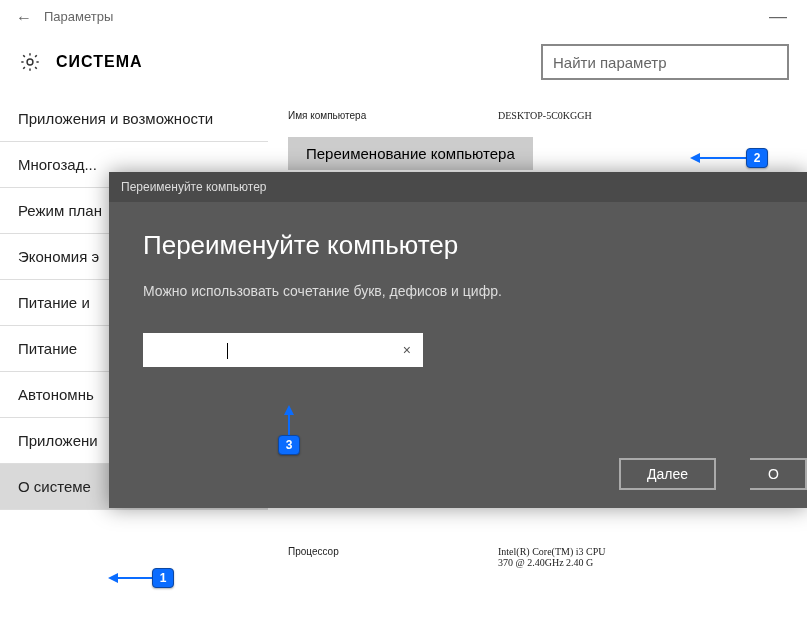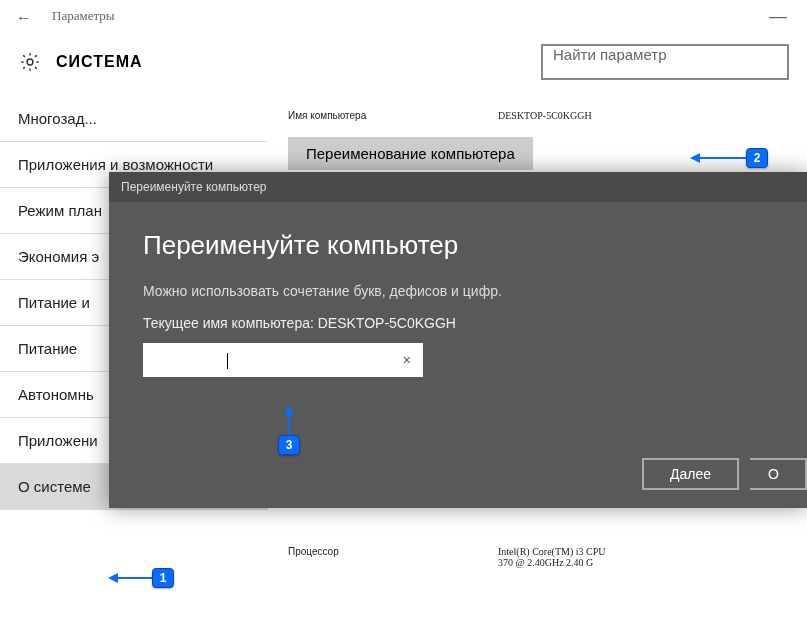--- a/index.html
+++ b/index.html
@@ -1,56 +1,56 @@
 <!DOCTYPE html>
 <html><head>
 <meta charset="utf-8">
 <style>
 * { margin: 0; padding: 0; box-sizing: border-box; font-family: "Segoe UI", Tahoma, sans-serif; }
 body { background: #fff; width: 807px; height: 625px; overflow: hidden; position: relative; }
 
 
 .titlebar { height: 32px; display: flex; align-items: center; padding: 0 8px; color: #666; font-size: 13px; }
 .titlebar .back { width: 32px; text-align: center; font-size: 16px; cursor: pointer; }
-.titlebar .title { margin-left: 12px; font-family: Liberation Serif, serif; }
+.titlebar .title { margin-left: 4px; }
 .titlebar .spacer { flex: 1; }
 .titlebar .min { font-size: 18px; padding: 0 12px; }
 
 
 .header { display: flex; align-items: center; padding: 12px 18px 16px 18px; }
 .header .gear { width: 24px; height: 24px; margin-right: 14px; display:flex;align-items:center;justify-content:center;}
 .header h1 { font-size: 16px; font-weight: 700; letter-spacing: 1px; flex: 0 0 auto; }
 .header .gap { flex: 1; }
-.search { border: 2px solid #888; height: 36px; width: 248px; display: flex; align-items: flex-start; padding: 0 10px; color: #666; font-size: 15px; }
+.search { border: 2px solid #888; height: 36px; width: 248px; display: flex; align-items: center; padding: 0 10px; color: #666; font-size: 15px; }
 
 
 .content { display: flex; height: calc(100% - 90px); }
 .sidebar { width: 268px; border-top: none; }
 .sidebar .item { padding: 14px 18px; font-size: 15px; color: #222; border-bottom: 1px solid #ddd; cursor: pointer; position: relative; }
 .sidebar .item.active { background: #d9d9d9; }
 
 .main { flex: 1; padding: 8px 0 0 20px; position: relative; }
 .info-row { display: flex; padding: 6px 0; font-size: 10px; }
 .info-row .label { width: 210px; color: #222; }
 .info-row .val { color: #222; white-space: pre-line; font-family: Liberation Serif, serif; }
 .rename-btn { background: #ccc; border: none; padding: 8px 18px; font-size: 15px; margin: 10px 4px 20px 0; cursor: pointer; }
 
 
 .dialog { position: absolute; left: 109px; top: 172px; width: 698px; height: 336px; background: #595959; color: #fff; box-shadow: 0 0 20px rgba(0,0,0,0.4); }
 .dialog-titlebar { background: #4a4a4a; height: 30px; display: flex; align-items: center; padding: 0 12px; font-size: 12px; color: #ddd; }
 .dialog-body { padding: 28px 34px 0 34px; }
 .dialog-body h2 { font-size: 26px; font-weight: 300; margin-bottom: 22px; }
-.dialog-body p { font-size: 14px; color: #ddd; margin-bottom: 16px; }
+.dialog-body p { font-size: 14px; color: #ddd; margin-bottom: 34px; }
 .dialog-body .curr { font-size: 14px; color: #eee; margin-bottom: 12px; }
 .name-input { width: 280px; height: 34px; background: #fff; display: flex; align-items: center; padding: 0 8px; position: relative; }
 .name-input .txt { flex: 1; border: none; outline: none; font-size: 14px; background: transparent; }
 .name-input .clear { color: #555; font-size: 14px; cursor: pointer; padding: 0 4px; }
 .cursor { display: inline-block; width: 1px; height: 16px; background: #000; vertical-align: middle; margin-left: 1px; }
 
-.dialog-footer { position: absolute; bottom: 18px; right: 0; display: flex; gap: 11px; padding-right: 0; }
+.dialog-footer { position: absolute; bottom: 18px; right: 0; display: flex; gap: 34px; padding-right: 0; }
 .dlg-btn { border: 2px solid #aaa; background: transparent; color: #fff; padding: 6px 26px; font-size: 14px; cursor: pointer; }
 .dlg-btn.cut { border-left: none; padding-left: 18px; }
 
 
 .callout { position: absolute; display: flex; align-items: center; pointer-events: none; }
 .callout .num { background: #0a6cff; color: #fff; border: 1px solid #0d47a1; border-radius: 4px; width: 22px; height: 20px; display: flex; align-items: center; justify-content: center; font-size: 12px; font-weight: bold; box-shadow: 0 1px 2px rgba(0,0,0,0.3); }
 .callout.vert { flex-direction: column; }
 
 svg { display: block; }
 </style>
@@ -73,22 +73,22 @@
   </div>
   <h1>СИСТЕМА</h1>
   <div class="gap"></div>
   <div class="search">
     <span>Найти параметр</span>
   </div>
 </div>
 
 <div class="content">
   <div class="sidebar">
+    <div class="item"><span>Приложения и возможности</span></div>
     <div class="item"><span>Многозад...</span></div>
-    <div class="item"><span>Приложения и возможности</span></div>
     <div class="item"><span>Режим план</span></div>
     <div class="item"><span>Экономия э</span></div>
     <div class="item"><span>Питание и</span></div>
     <div class="item"><span>Питание</span></div>
     <div class="item"><span>Автономнь</span></div>
     <div class="item"><span>Приложени</span></div>
     <div class="item active"><span>О системе</span></div>
   </div>
 
   <div class="main">
@@ -108,21 +108,20 @@
   </div>
 </div>
 
 <div class="dialog">
   <div class="dialog-titlebar">
     <span>Переименуйте компьютер</span>
   </div>
   <div class="dialog-body">
     <h2>Переименуйте компьютер</h2>
     <p>Можно использовать сочетание букв, дефисов и цифр.</p>
-    <div class="curr">Текущее имя компьютера: DESKTOP-5C0KGGH</div>
     <div class="name-input">
       <span class="txt"><span>Windows10i</span><span class="cursor"></span></span>
       <span class="clear">×</span>
     </div>
   </div>
   <div class="dialog-footer">
     <button class="dlg-btn">Далее</button>
     <button class="dlg-btn cut">О</button>
   </div>
 </div>

